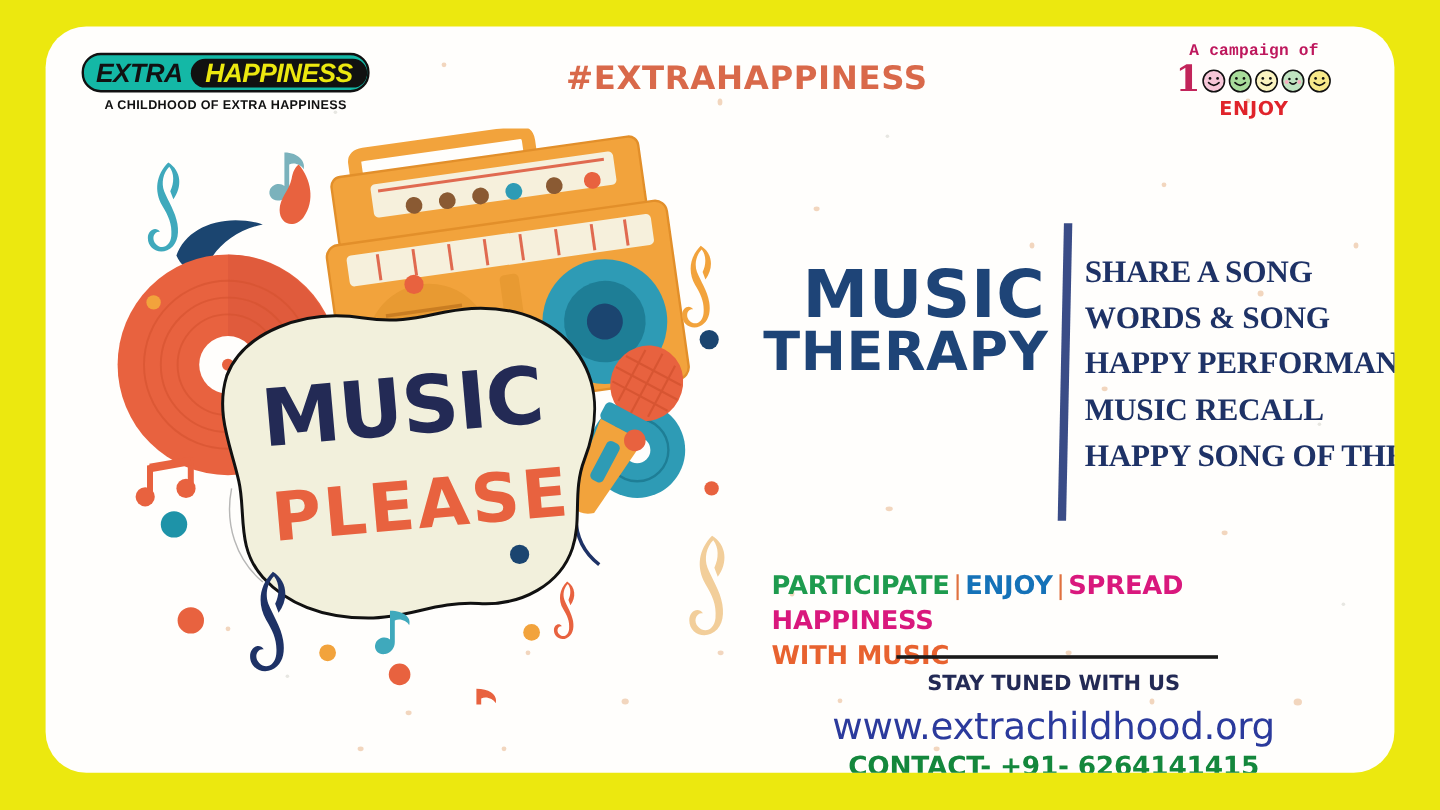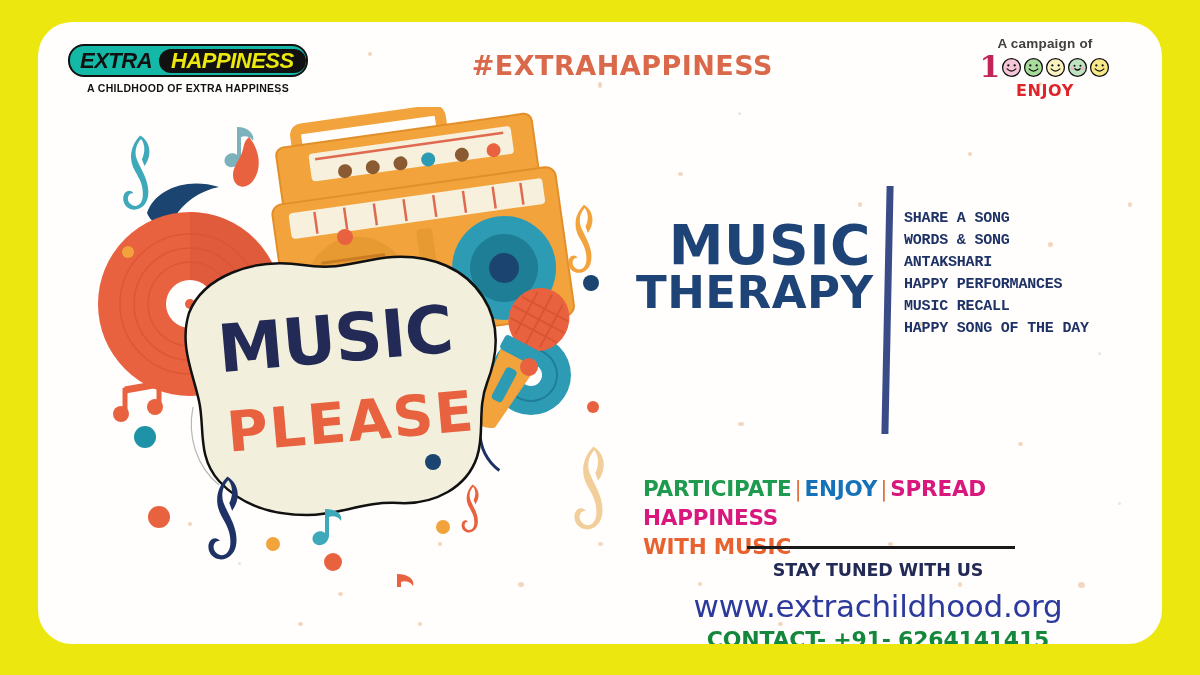--- a/index.html
+++ b/index.html
@@ -110,23 +110,23 @@
   .campaign {
     position: absolute;
     right: 42px;
     top: 14px;
     width: 150px;
     text-align: center;
   }
   .campaign-top {
     font-size: 13.5px;
     font-weight: 700;
-    color: #404040;
+    color: #be185d;
     letter-spacing: .2px;
-    font-family: Liberation Sans, sans-serif;
+    font-family: Liberation Mono, monospace;
   }
   .campaign-row {
     display: flex;
     align-items: center;
     justify-content: center;
     gap: 1px;
     margin-top: 1px;
   }
   .campaign-one {
     font-size: 30px;
@@ -177,23 +177,23 @@
 
   .activities {
     position: absolute;
     left: 866px;
     top: 186px;
     width: 290px;
   }
   .activities li {
     list-style: none;
     color: #1E3266;
-    font-family: Liberation Mono, monospace;
-    font-weight: 700;
-    font-size: 15px;
+    font-family: Liberation Serif, serif;
+    font-weight: 700;
+    font-size: 26px;
     letter-spacing: -.2px;
     line-height: 1.47;
     white-space: nowrap;
   }
 
   
   .tagline {
     position: absolute;
     left: 605px;
     top: 452px;
@@ -536,21 +536,20 @@
     <div class="headline">
       <span class="l1">MUSIC</span>
       <span class="l2">THERAPY</span>
     </div>
 
     <div class="divider-bar"></div>
 
     <ul class="activities">
       <li>SHARE A SONG</li>
       <li>WORDS &amp; SONG</li>
-      <li>ANTAKSHARI</li>
       <li>HAPPY PERFORMANCES</li>
       <li>MUSIC RECALL</li>
       <li>HAPPY SONG OF THE DAY</li>
     </ul>
 
     <div class="tagline">
       <span class="t-part">PARTICIPATE</span><span class="t-sep">|</span><span class="t-enjoy">ENJOY</span><span class="t-sep">|</span><span class="t-spread">SPREAD HAPPINESS</span><br>
       <span class="t-with">WITH MUSIC</span>
     </div>
 

